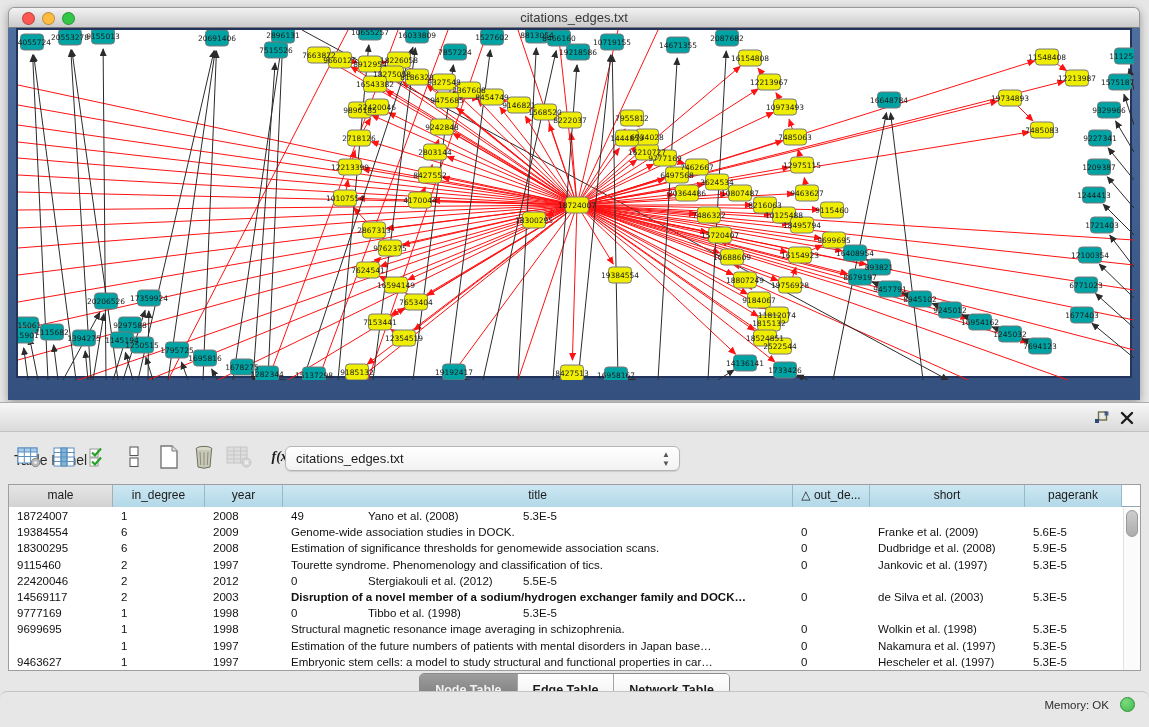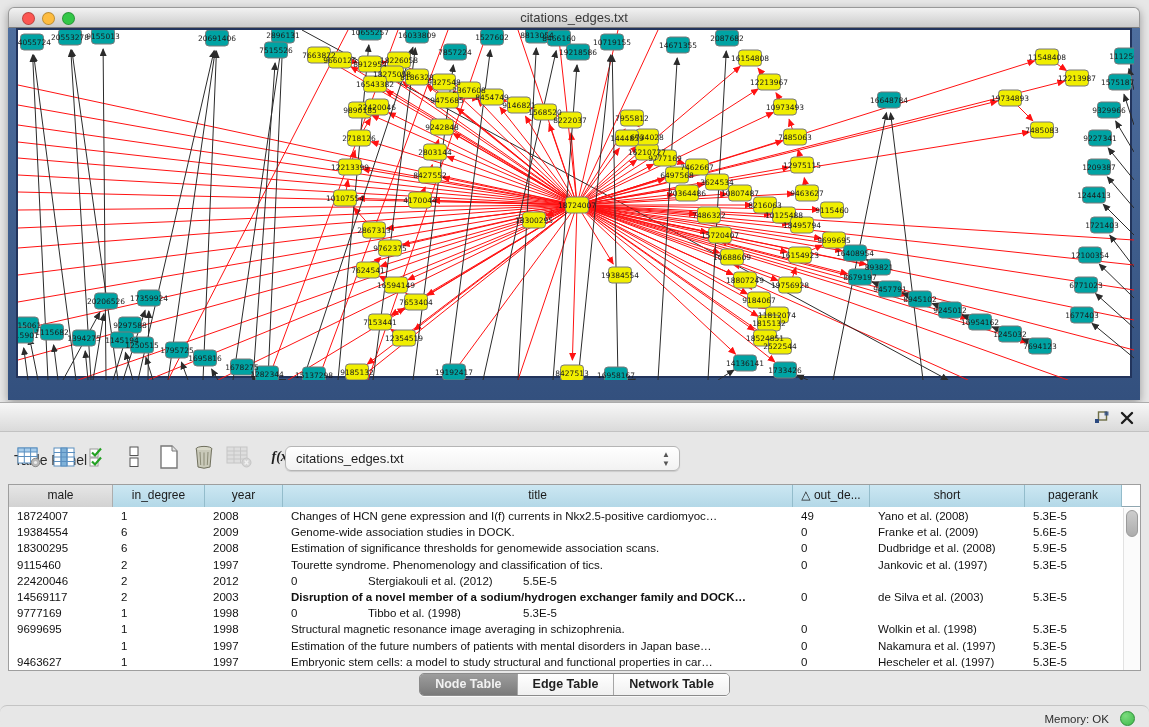--- a/index.html
+++ b/index.html
@@ -45,26 +45,26 @@
   #tbody { position:absolute; top:23px; left:0; right:18px; bottom:0; overflow:hidden; }
   .trow { display:flex; height:16.2px; }
   .tcell { font-size:11.5px; color:#111; line-height:16px; padding-left:8px; overflow:hidden; white-space:nowrap; }
   #vscroll { position:absolute; right:0; top:23px; bottom:0; width:17px; background:#FBFBFB; border-left:1px solid #E2E2E2; }
   #vthumb { position:absolute; left:2px; top:2px; width:12px; height:27px; border-radius:7px;
     background:linear-gradient(#CDCDCD,#ACACAC); border:1px solid #9A9A9A; }
 
   #tabs-bar { position:absolute; top:673px; left:0; width:1149px; display:flex; justify-content:center; }
   #seg { display:flex; border:1px solid #8B8B8B; border-radius:5px; overflow:hidden;
     box-shadow:0 1px 0 rgba(255,255,255,.7); }
-  .tab { padding:3px 15px 4px; font-size:12.5px; font-weight:bold; color:#1f1f1f;
+  .tab { padding:9px 15px 4px; font-size:12.5px; font-weight:bold; color:#1f1f1f;
     background:linear-gradient(#FFFFFF,#F0F0F0); border-right:1px solid #A6A6A6; cursor:pointer; }
   .tab:last-child { border-right:none; }
   .tab.active { background:linear-gradient(#9D9D9D,#7A7A7A); color:#F2F2F2; }
 
-  #status-bar { position:absolute; bottom:0; left:0; width:1149px; height:22px; background:#E7E7E7;
+  #status-bar { position:absolute; bottom:0; left:0; width:1149px; height:36px; background:#E7E7E7;
     border-top:1px solid #C4C4C4;border-radius:7px; }
   #memory-label { position:absolute; right:40px; top:7px; font-size:11.5px; color:#2e2e2e; }
   #memory-dot { position:absolute; right:14px; top:5px; width:15px; height:15px; border-radius:50%;
     background:radial-gradient(circle at 35% 30%, #7CDC7F, #3FB94A); border:1px solid #2F9038; }
 </style>
 </head>
 <body>
 
 <div id="net-window">
   <div id="titlebar">
@@ -660,21 +660,20 @@
       <div class="hcell" style="width: 510px;">title</div>
       <div class="hcell" style="width: 77px;">△ out_de...</div>
       <div class="hcell" style="width: 155px;">short</div>
       <div class="hcell" style="width: 97px;">pagerank</div>
     </div>
   <div id="tbody">
       <div class="trow">
         <div class="tcell" style="width: 104px;">18724007</div>
         <div class="tcell" style="width: 92px;">1</div>
         <div class="tcell" style="width: 78px;">2008</div>
-        <div class="tcell" style="width: 510px;">Changes of HCN gene expression and I(f) currents in Nkx2.5-positive cardiomyoc…</div>
         <div class="tcell" style="width: 77px;">49</div>
         <div class="tcell" style="width: 155px;">Yano et al. (2008)</div>
         <div class="tcell" style="width: 97px;">5.3E-5</div>
       </div>
       <div class="trow">
         <div class="tcell" style="width: 104px;">19384554</div>
         <div class="tcell" style="width: 92px;">6</div>
         <div class="tcell" style="width: 78px;">2009</div>
         <div class="tcell" style="width: 510px;">Genome-wide association studies in DOCK.</div>
         <div class="tcell" style="width: 77px;">0</div>

